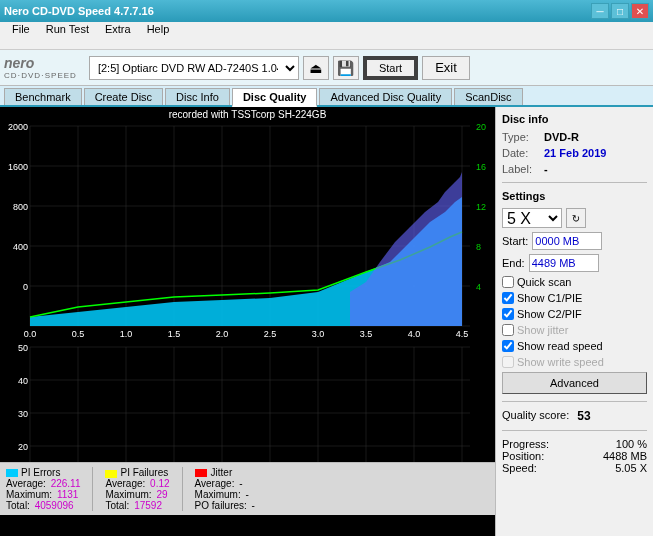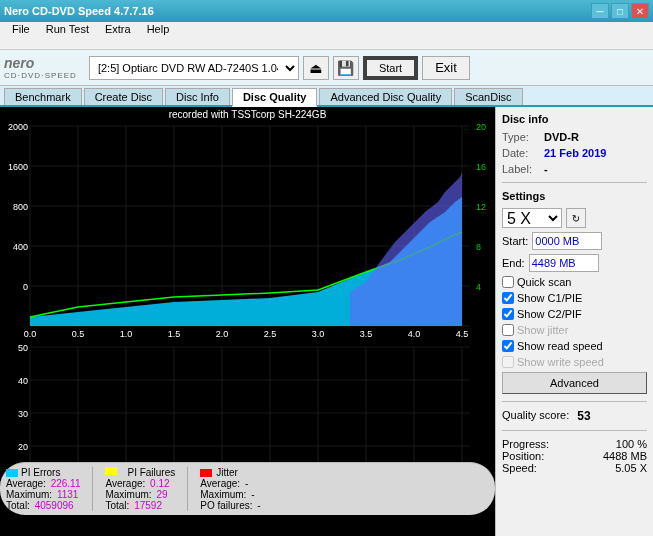--- a/index.html
+++ b/index.html
@@ -360,21 +360,21 @@
       <text x="126" y="400" fill="white" font-size="9" text-anchor="middle">1.0</text>
       <text x="174" y="400" fill="white" font-size="9" text-anchor="middle">1.5</text>
       <text x="222" y="400" fill="white" font-size="9" text-anchor="middle">2.0</text>
       <text x="270" y="400" fill="white" font-size="9" text-anchor="middle">2.5</text>
       <text x="318" y="400" fill="white" font-size="9" text-anchor="middle">3.0</text>
       <text x="366" y="400" fill="white" font-size="9" text-anchor="middle">3.5</text>
       <text x="414" y="400" fill="white" font-size="9" text-anchor="middle">4.0</text>
       <text x="462" y="400" fill="white" font-size="9" text-anchor="middle">4.5</text>
     </svg>
 
-    <div style="background:#d8d8d8; border-top:1px solid #bbb; padding:4px 6px; display:flex; gap:12px; font-size:10px;border-radius:25px;">
+    <div style="background:#d8d8d8; border-top:1px solid #bbb; padding:4px 6px; display:flex; gap:12px; font-size:10px;">
 
       <div>
         <div style="display:flex; align-items:center; gap:3px;">
           <span style="display:inline-block; width:12px; height:8px; background:#00ccff;"></span>
           <span>PI Errors</span>
         </div>
         <div>
           <span>Average:</span>
           <span style="color:#cc00cc; margin-left:2px;">226.11</span>
         </div>
@@ -384,21 +384,21 @@
         </div>
         <div>
           <span>Total:</span>
           <span style="color:#cc00cc; margin-left:2px;">4059096</span>
         </div>
       </div>
 
       <div style="width:1px; background:#aaa;"></div>
 
       <div>
-        <div style="display:flex; align-items:flex-start; gap:10px;">
+        <div style="display:flex; align-items:flex-end; gap:3px;">
           <span style="display:inline-block; width:12px; height:8px; background:#ffff00;"></span>
           <span>PI Failures</span>
         </div>
         <div>
           <span>Average:</span>
           <span style="color:#cc00cc; margin-left:2px;">0.12</span>
         </div>
         <div>
           <span>Maximum:</span>
           <span style="color:#cc00cc; margin-left:2px;">29</span>

